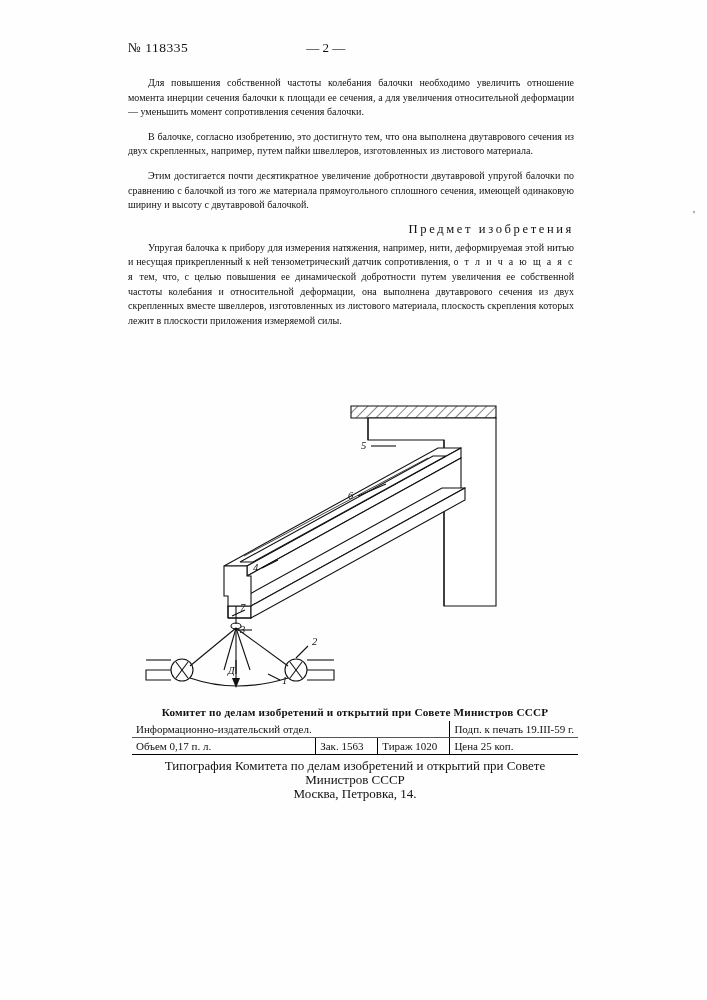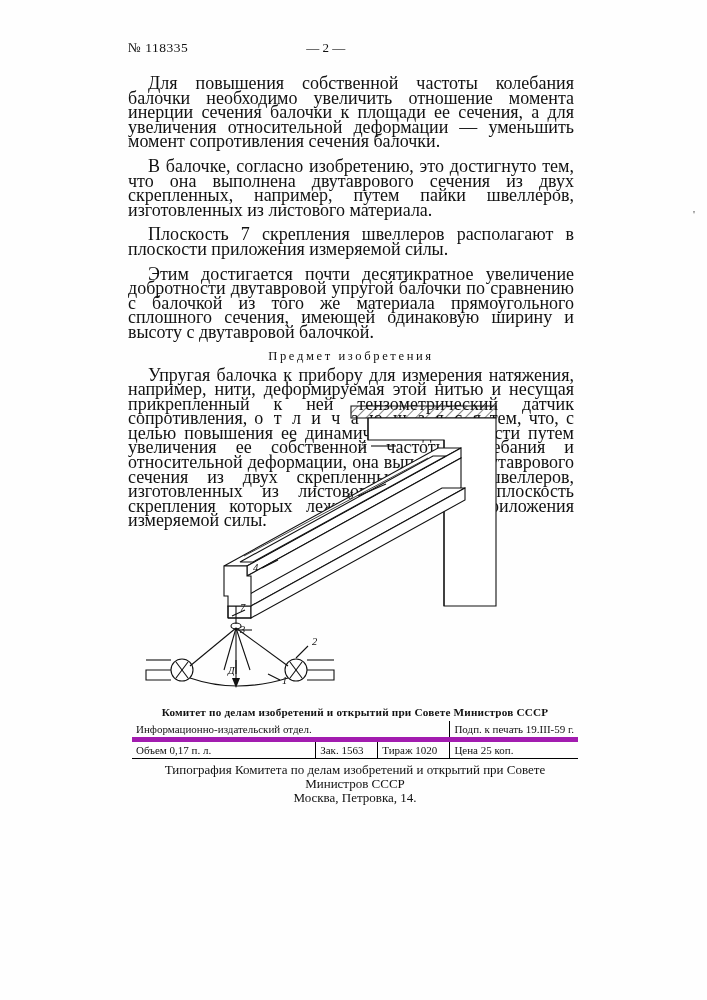--- a/index.html
+++ b/index.html
@@ -41,32 +41,32 @@
     white-space: nowrap;
   }
   .page-num {
     margin-left: 118px;
     font-size: 13px;
   }
 
   
   p.body {
     margin: 0 0 0 0;
-    font-size: 18px;
+    font-size: 10px;
     line-height: 14.6px;
     text-align: justify;
     text-indent: 20px;
     hyphens: manual;
   }
   p.body + p.body { margin-top: 10px; }
 
   .section-title {
     margin: 9px 0 4px 0;
     font-size: 12.6px;
-    text-align: center;
+    text-align: right;
     letter-spacing: 2.6px;
   }
 
   .claim {
     margin-top: 2px;
   }
   .spaced {
     letter-spacing: 1.6px;
   }
 
@@ -108,21 +108,21 @@
     border-collapse: collapse;
     font-size: 11px;
   }
   .table td {
     border: 1px solid #000;
     border-top: none;
     padding: 2px 4px;
     vertical-align: middle;
     white-space: nowrap;
   }
-  .tr-top td { border-bottom: 5px solid #a21caf; margin-left: 36px; }
+  .tr-top td { border-bottom: 1px solid #a21caf; margin-left: 36px; }
   .cellspan { border-left: none !important; border-right: none !important; }
   .col-a { width: 35%; }
   .col-b { width: 21%; }
   .col-c { width: 22%; }
   .col-d { width: 22%; text-align: left; }
   .typography {
     margin-top: 4px;
     text-align: center;
     font-size: 13px;
     line-height: 14px;
@@ -143,21 +143,20 @@
 
   <div class="content">
 
     <div class="header">
       <span class="patent-no">№ 118335</span>
       <span class="page-num">— 2 —</span>
     </div>
 
     <p class="body">Для повышения собственной частоты колебания балочки необходимо увеличить отношение момента инерции сечения балочки к площади ее сечения, а для увеличения относительной деформации — уменьшить момент сопротивления сечения балочки.</p>
     <p class="body">В балочке, согласно изобретению, это достигнуто тем, что она выполнена двутаврового сечения из двух скрепленных, например, путем пайки швеллеров, изготовленных из листового материала.</p>
-    <p class="body">Плоскость 7 скрепления швеллеров располагают в плоскости приложения измеряемой силы.</p>
     <p class="body">Этим достигается почти десятикратное увеличение добротности двутавровой упругой балочки по сравнению с балочкой из того же материала прямоугольного сплошного сечения, имеющей одинаковую ширину и высоту с двутавровой балочкой.</p>
 
     <div class="section-title">Предмет  изобретения</div>
 
     <p class="body claim"><span>Упругая балочка к прибору для измерения  натяжения, например, нити, деформируемая этой нитью и несущая прикрепленный к ней тензометрический датчик   сопротивления,   </span><span class="spaced">о т л и ч а ю щ а я с я</span><span> тем, что, с целью повышения ее динамической добротности путем увеличения ее собственной частоты колебания и относительной деформации, она выполнена двутаврового сечения из двух скрепленных вместе швеллеров, изготовленных из листового материала, плоскость скрепления которых лежит в плоскости приложения измеряемой силы.</span></p>
 
   </div>
 
   <div class="side-mark">'</div>
 

